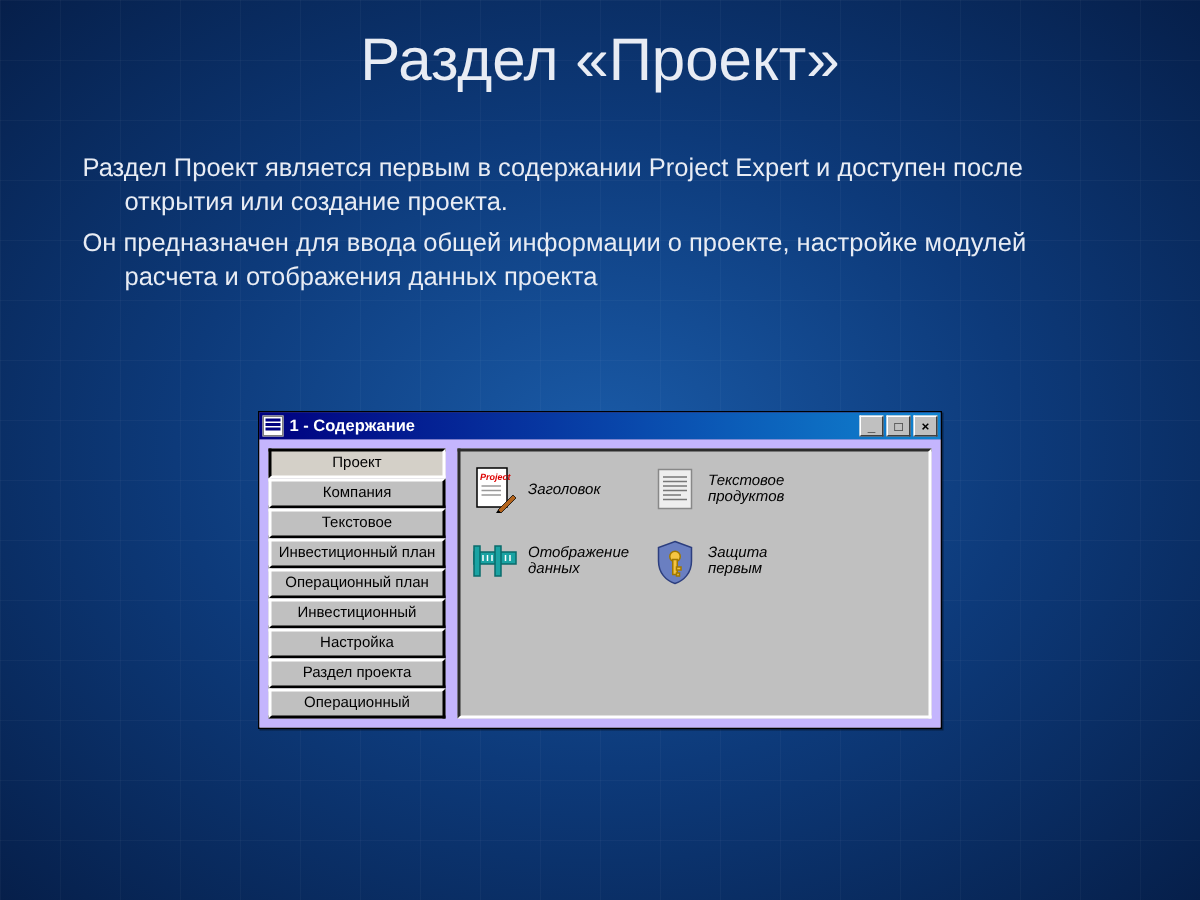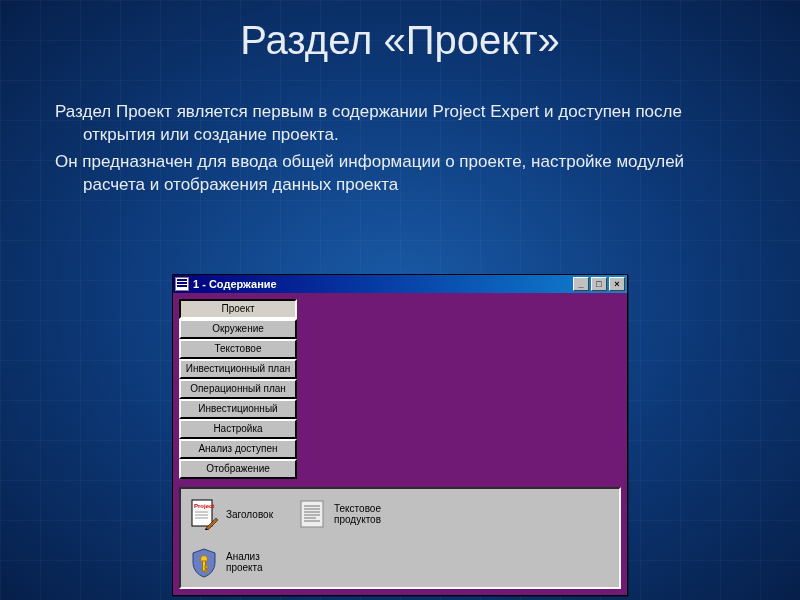--- a/index.html
+++ b/index.html
@@ -78,22 +78,21 @@
     line-height: 12px;
     text-align: center;
     font-family: Arial;
     font-weight: bold;
     color: #000;
   }
   .client {
     display: flex;
     padding: 6px;
     gap: 8px;
-    background: #701a75;
-    flex-direction: column;
+    background: #c4b5fd;
   }
   .navpanel {
     display: flex;
     flex-direction: column;
     gap: 0;
     width: 118px;
   }
   .navbtn {
     height: 20px;
     background: #c0c0c0;
@@ -120,21 +119,22 @@
     border: 2px inset #fff;
     border-top-color: #808080;
     border-left-color: #808080;
     padding: 8px 6px;
     display: flex;
     flex-direction: column;
     gap: 14px;
   }
   .icon-row {
     display: flex;
-    gap: 4px;
+    gap: 16px;
+    font-style: italic;
   }
   .icon-cell {
     display: flex;
     align-items: center;
     gap: 5px;
     width: 104px;
   }
   .ic {
     width: 34px; height: 34px;
     display: flex;
@@ -170,28 +170,28 @@
     <div class="title">1 - Содержание</div>
     <div class="win-btns">
       <div class="win-btn">_</div>
       <div class="win-btn">□</div>
       <div class="win-btn">×</div>
     </div>
   </div>
   <div class="client">
     <div class="navpanel">
       <div class="navbtn active">Проект</div>
-      <div class="navbtn">Окружение</div>
+      <div class="navbtn">Компания</div>
       <div class="navbtn">Текстовое</div>
       <div class="navbtn">Инвестиционный план</div>
       <div class="navbtn">Операционный план</div>
       <div class="navbtn">Инвестиционный</div>
       <div class="navbtn">Настройка</div>
-      <div class="navbtn">Анализ доступен</div>
-      <div class="navbtn">Отображение</div>
+      <div class="navbtn">Раздел проекта</div>
+      <div class="navbtn">Операционный</div>
     </div>
 
     <div class="content-area">
       <div class="icon-row">
         <div class="icon-cell">
           <div class="ic">
             <svg viewBox="0 0 32 32">
               <rect x="4" y="2" width="20" height="26" fill="#fff" stroke="#000"></rect>
               <text x="6" y="10" font-size="6" fill="#d00" font-weight="bold">Project</text>
               <line x1="7" y1="14" x2="20" y2="14" stroke="#999"></line>
@@ -216,25 +216,40 @@
             </svg>
           </div>
           <div class="ic-label">Текстовое продуктов</div>
         </div>
       </div>
 
       <div class="icon-row">
         <div class="icon-cell">
           <div class="ic">
             <svg viewBox="0 0 32 32">
+              <rect x="2" y="10" width="28" height="8" fill="#1aa3a3" stroke="#0a6b6b"></rect>
+              <rect x="2" y="6" width="4" height="20" fill="#1aa3a3" stroke="#0a6b6b"></rect>
+              <rect x="16" y="6" width="4" height="20" fill="#1aa3a3" stroke="#0a6b6b"></rect>
+              <line x1="8" y1="12" x2="8" y2="16" stroke="#fff"></line>
+              <line x1="11" y1="12" x2="11" y2="16" stroke="#fff"></line>
+              <line x1="14" y1="12" x2="14" y2="16" stroke="#fff"></line>
+              <line x1="23" y1="12" x2="23" y2="16" stroke="#fff"></line>
+              <line x1="26" y1="12" x2="26" y2="16" stroke="#fff"></line>
+            </svg>
+          </div>
+          <div class="ic-label">Отображение данных</div>
+        </div>
+        <div class="icon-cell">
+          <div class="ic">
+            <svg viewBox="0 0 32 32">
               <path d="M16 3 L27 7 V16 C27 24 22 29 16 31 C10 29 5 24 5 16 V7 Z" fill="#6a7fc1" stroke="#2c3e7e"></path>
               <circle cx="16" cy="13" r="3.5" fill="#f5c542" stroke="#a07800"></circle>
               <rect x="14.5" y="15" width="3" height="10" fill="#f5c542" stroke="#a07800"></rect>
               <rect x="17" y="20" width="3" height="2" fill="#f5c542" stroke="#a07800"></rect>
               <rect x="17" y="24" width="2" height="2" fill="#f5c542" stroke="#a07800"></rect>
             </svg>
           </div>
-          <div class="ic-label">Анализ проекта</div>
+          <div class="ic-label">Защита первым</div>
         </div>
       </div>
     </div>
   </div>
 </div>
 
 </body></html>

